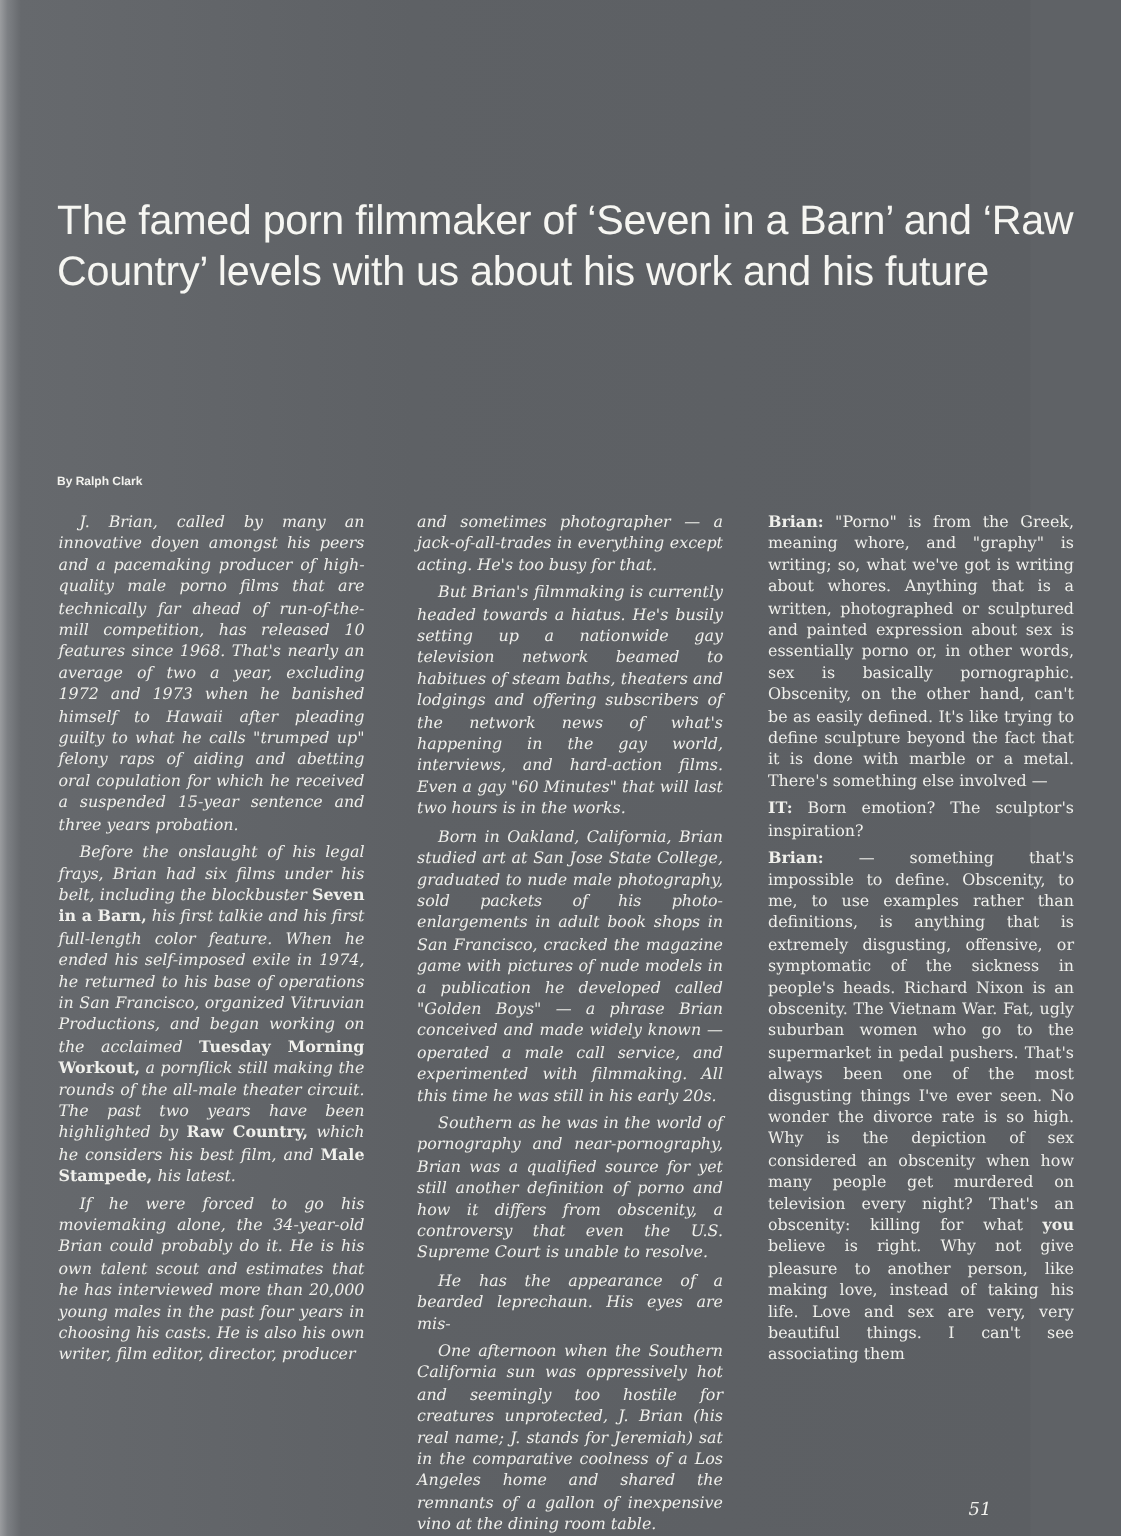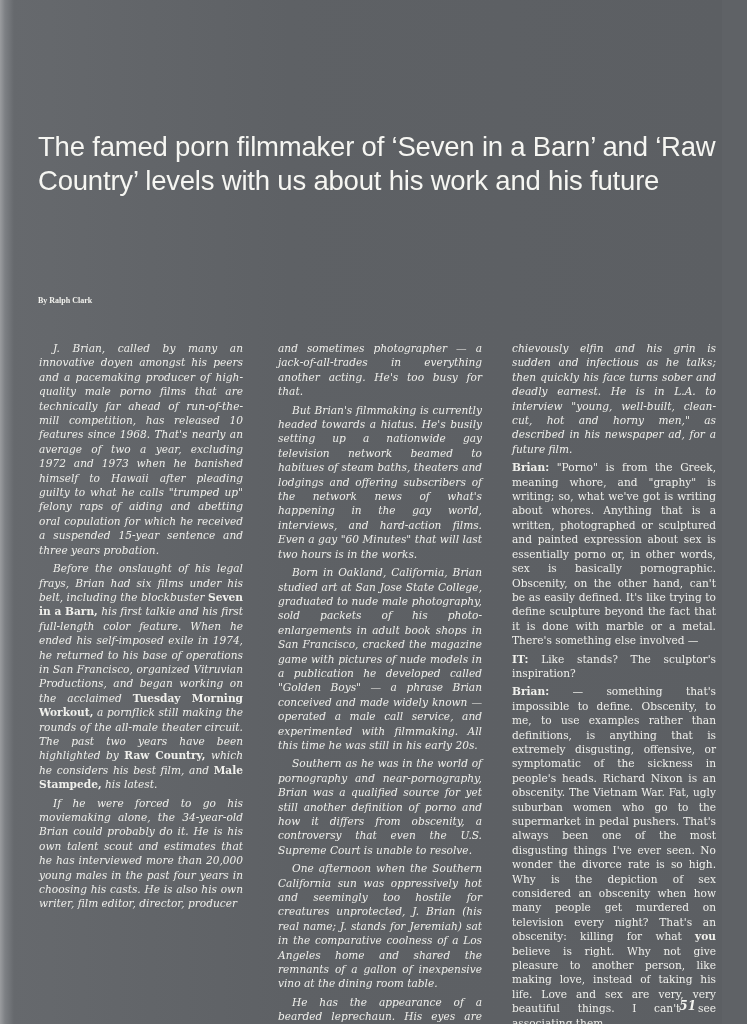--- a/index.html
+++ b/index.html
@@ -6,77 +6,75 @@
   body {
     width: 747px; height: 1024px; overflow: hidden;
     background: #5f6266;
     position: relative;
     font-family: "DejaVu Serif", serif;
     color: #f0f0ec;
   }
   .page {
     position: absolute; left: 0; top: 0; width: 687px; height: 1024px;
     background: linear-gradient(90deg, #9a9c9f 0px, #7d8084 5px, #66696d 14px, #5e6165 40%, #5c5f63 100%);
-    padding-left: 35px;
   }
   .headline {
     position: absolute; left: 38px; top: 130px; width: 700px;
     font-family: "Liberation Sans", sans-serif;
     font-size: 27.5px; line-height: 34px; font-weight: 400;
     color: #f6f6f2; letter-spacing: -0.2px;
     margin: 0;
   }
   .byline {
-    position: absolute; left: 38px; top: 296px;
-    font-family: Liberation Serif, serif;
+    position: absolute; left: 38px; top: 316px;
+    font-family: Liberation Sans, sans-serif;
     font-size: 8px; font-weight: 700; color: #f2f2ee;
   }
   .col {
     position: absolute; top: 337px; width: 212px;
     font-size: 10.6px; line-height: 14.4px;
     text-align: justify;
   }
   .col p { margin: 4px; text-indent: 14px; }
   .col p.noindent { text-indent: 0; }
   .col1 { left: 35px; }
   .col2 { left: 274px; }
   .col3 { left: 508px; }
   .ital { font-style: italic; }
   b { font-style: normal; font-weight: 700; }
   .q { font-weight: 700; }
   .pagenum {
     position: absolute; right: 26px; top: 999px;
-    font-size: 12px; font-weight: 700; font-style: italic; color: #f2f2ee;
+    font-size: 12px; font-weight: 400; font-style: italic; color: #f2f2ee;
   }
 </style>
 </head>
 <body>
 
 <div class="page">
 
   <h1 class="headline">The famed porn filmmaker of ‘Seven in a Barn’ and ‘Raw Country’ levels with us about his work and his future</h1>
 
   <div class="byline">By Ralph Clark</div>
 
   <div class="col col1 ital">
     <p>J. Brian, called by many an innovative doyen amongst his peers and a pacemaking producer of high-quality male porno films that are technically far ahead of run-of-the-mill competition, has released 10 features since 1968. That's nearly an average of two a year, excluding 1972 and 1973 when he banished himself to Hawaii after pleading guilty to what he calls "trumped up" felony raps of aiding and abetting oral copulation for which he received a suspended 15-year sentence and three years probation.</p>
     <p><span>Before the onslaught of his legal frays, Brian had six films under his belt, including the blockbuster </span><b>Seven in a Barn,</b><span> his first talkie and his first full-length color feature. When he ended his self-imposed exile in 1974, he returned to his base of operations in San Francisco, organized Vitruvian Productions, and began working on the acclaimed </span><b>Tuesday Morning Workout,</b><span> a pornflick still making the rounds of the all-male theater circuit. The past two years have been highlighted by </span><b>Raw Country,</b><span> which he considers his best film, and </span><b>Male Stampede,</b><span> his latest.</span></p>
     <p>If he were forced to go his moviemaking alone, the 34-year-old Brian could probably do it. He is his own talent scout and estimates that he has interviewed more than 20,000 young males in the past four years in choosing his casts. He is also his own writer, film editor, director, producer</p>
   </div>
 
   <div class="col col2 ital">
-    <p class="noindent">and sometimes photographer — a jack-of-all-trades in everything another acting. He's too busy for that.</p>
+    <p class="noindent">and sometimes photographer — a jack-of-all-trades in everything except acting. He's too busy for that.</p>
     <p>But Brian's filmmaking is currently headed towards a hiatus. He's busily setting up a nationwide gay television network beamed to habitues of steam baths, theaters and lodgings and offering subscribers of the network news of what's happening in the gay world, interviews, and hard-action films. Even a gay "60 Minutes" that will last two hours is in the works.</p>
     <p>Born in Oakland, California, Brian studied art at San Jose State College, graduated to nude male photography, sold packets of his photo-enlargements in adult book shops in San Francisco, cracked the magazine game with pictures of nude models in a publication he developed called "Golden Boys" — a phrase Brian conceived and made widely known — operated a male call service, and experimented with filmmaking. All this time he was still in his early 20s.</p>
     <p>Southern as he was in the world of pornography and near-pornography, Brian was a qualified source for yet still another definition of porno and how it differs from obscenity, a controversy that even the U.S. Supreme Court is unable to resolve.</p>
+    <p>He has the appearance of a bearded leprechaun. His eyes are mis-</p>
     <p>One afternoon when the Southern California sun was oppressively hot and seemingly too hostile for creatures unprotected, J. Brian (his real name; J. stands for Jeremiah) sat in the comparative coolness of a Los Angeles home and shared the remnants of a gallon of inexpensive vino at the dining room table.</p>
-    <p>He has the appearance of a bearded leprechaun. His eyes are mis-</p>
   </div>
 
   <div class="col col3">
-    <p class="noindent ital">chievously elfin and his grin is sudden and infectious as he talks; then quickly his face turns sober and deadly earnest. He is in L.A. to interview "young, well-built, clean-cut, hot and horny men," as described in his newspaper ad, for a future film.</p>
     <p class="noindent"><span class="q">Brian:</span><span> "Porno" is from the Greek, meaning whore, and "graphy" is writing; so, what we've got is writing about whores. Anything that is a written, photographed or sculptured and painted expression about sex is essentially porno or, in other words, sex is basically pornographic. Obscenity, on the other hand, can't be as easily defined. It's like trying to define sculpture beyond the fact that it is done with marble or a metal. There's something else involved —</span></p>
-    <p class="noindent"><span class="q">IT:</span><span> Like stands? The sculptor's inspiration?</span></p>
+    <p class="noindent"><span class="q">IT:</span><span> Born emotion? The sculptor's inspiration?</span></p>
     <p class="noindent"><span class="q">Brian:</span><span> — something that's impossible to define. Obscenity, to me, to use examples rather than definitions, is anything that is extremely disgusting, offensive, or symptomatic of the sickness in people's heads. Richard Nixon is an obscenity. The Vietnam War. Fat, ugly suburban women who go to the supermarket in pedal pushers. That's always been one of the most disgusting things I've ever seen. No wonder the divorce rate is so high. Why is the depiction of sex considered an obscenity when how many people get murdered on television every night? That's an obscenity: killing for what </span><b>you</b><span> believe is right. Why not give pleasure to another person, like making love, instead of taking his life. Love and sex are very, very beautiful things. I can't see associating them</span></p>
   </div>
 
   <div class="pagenum">51</div>
 </div>
 
 </body></html>

